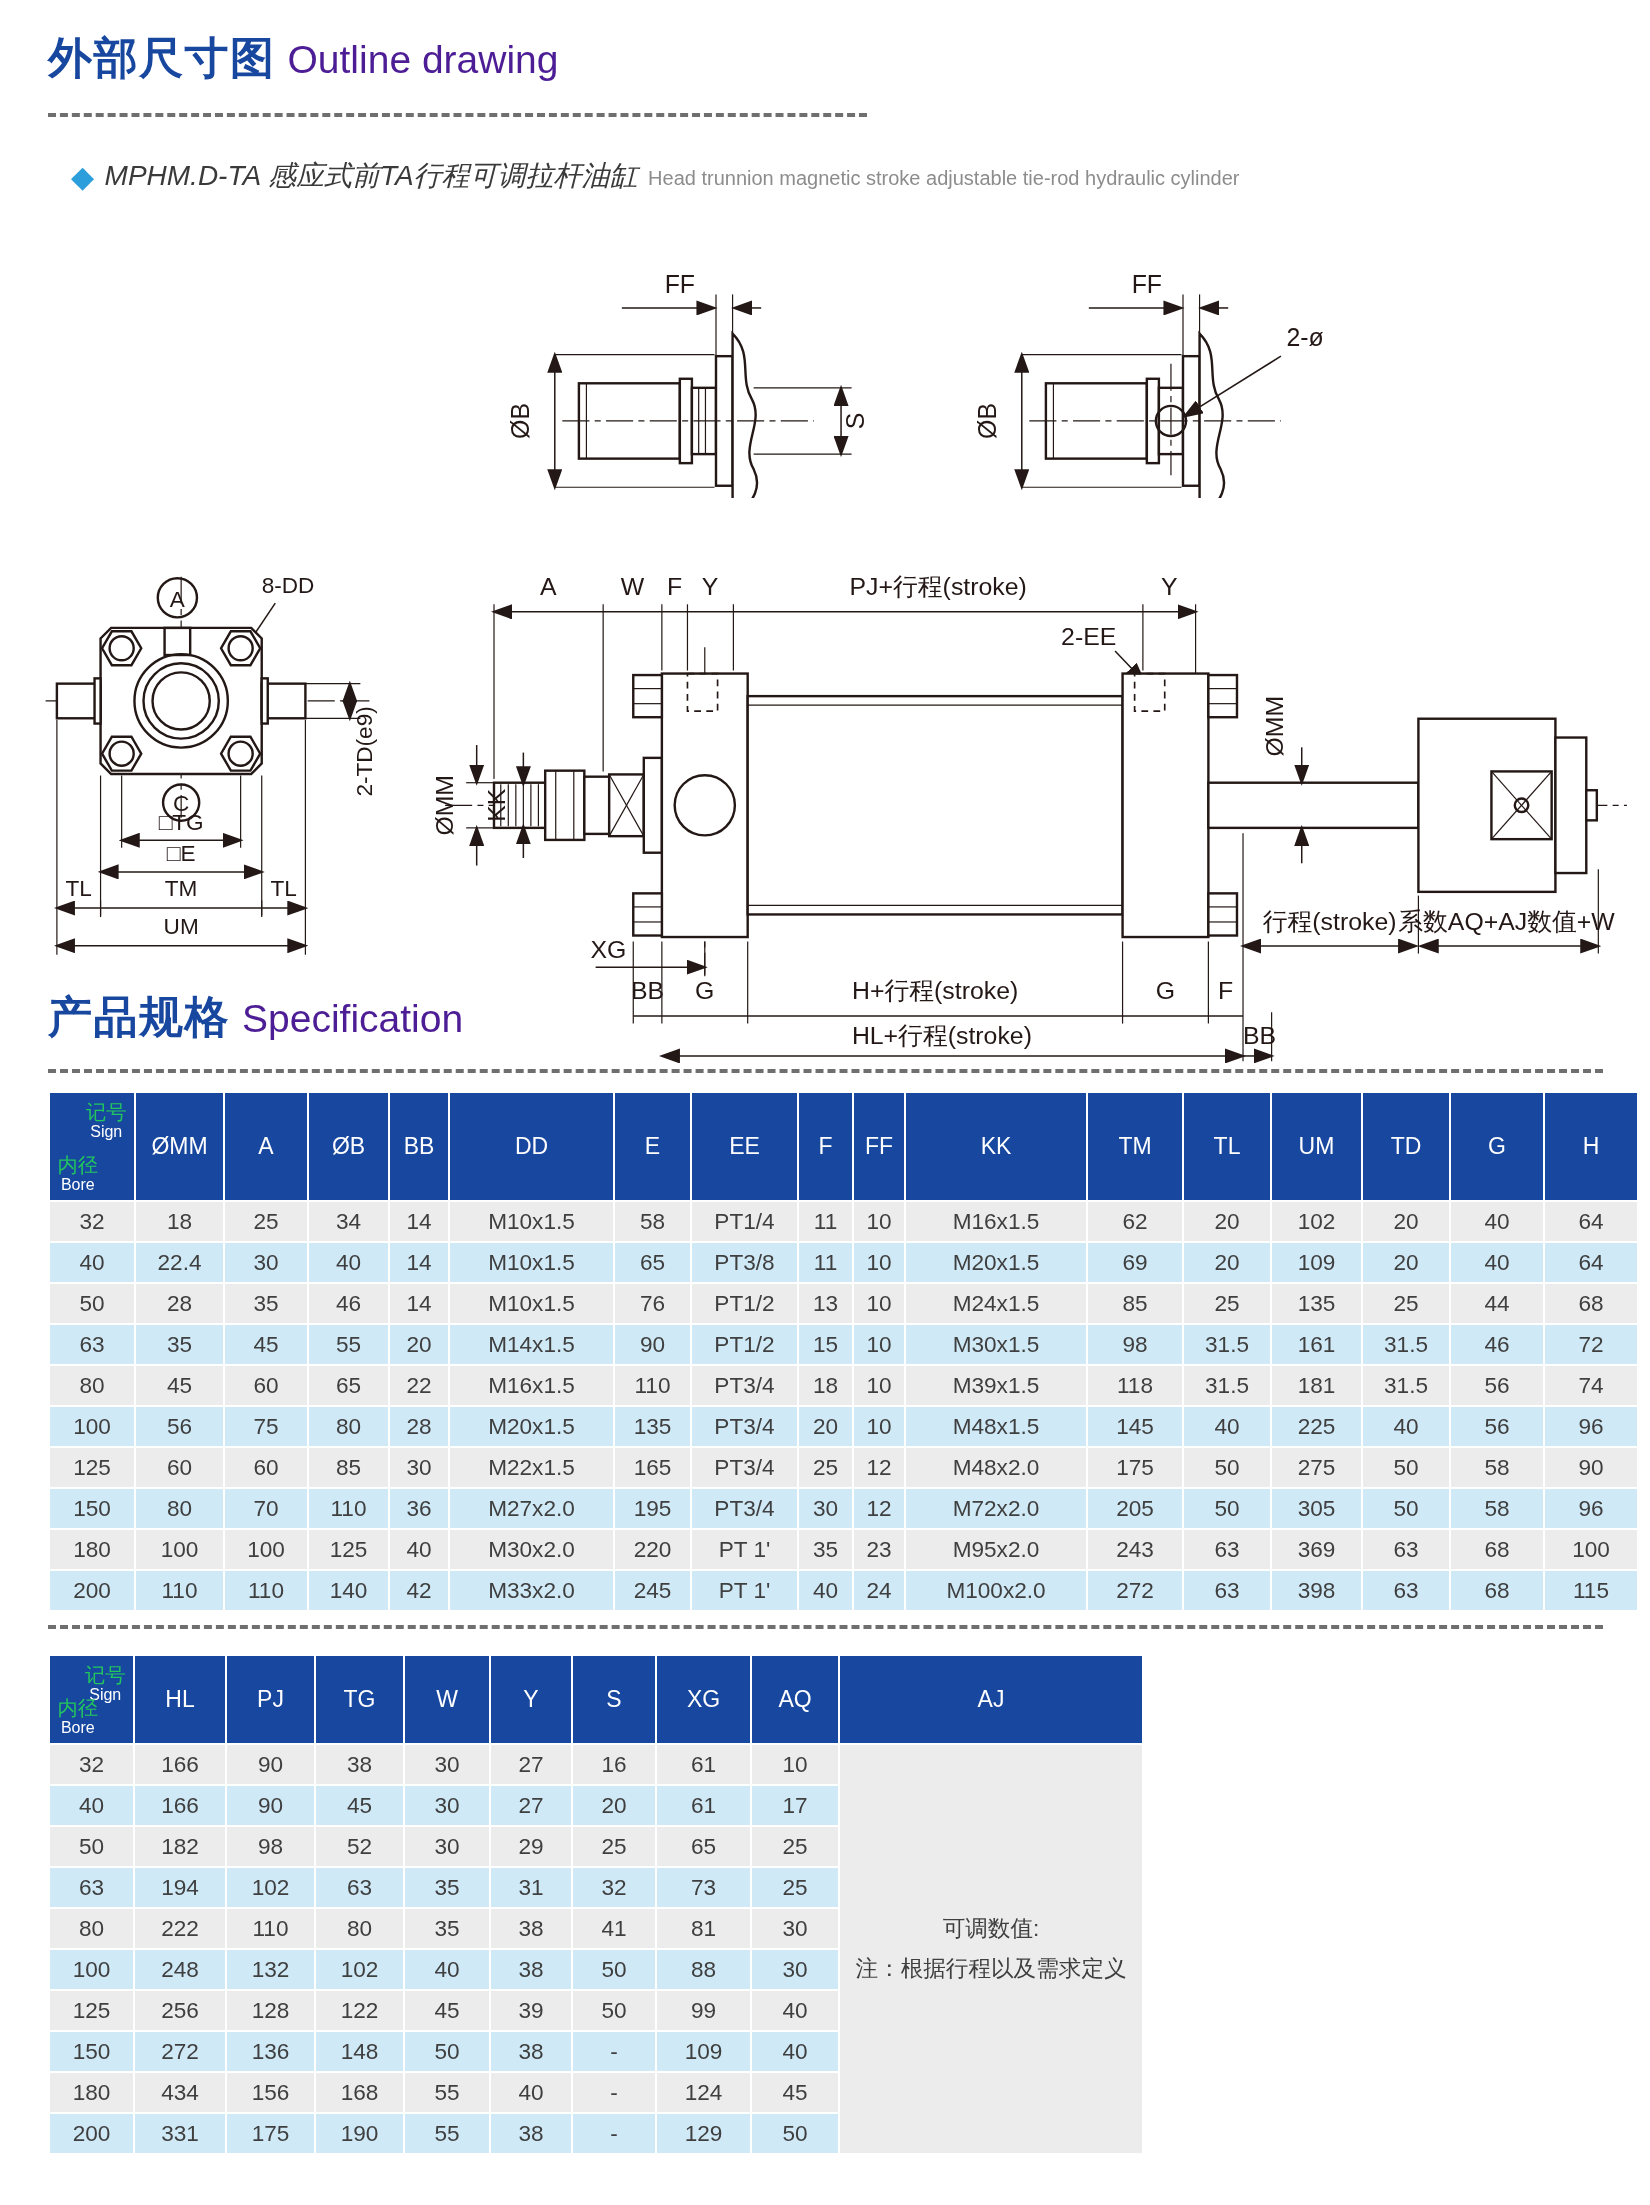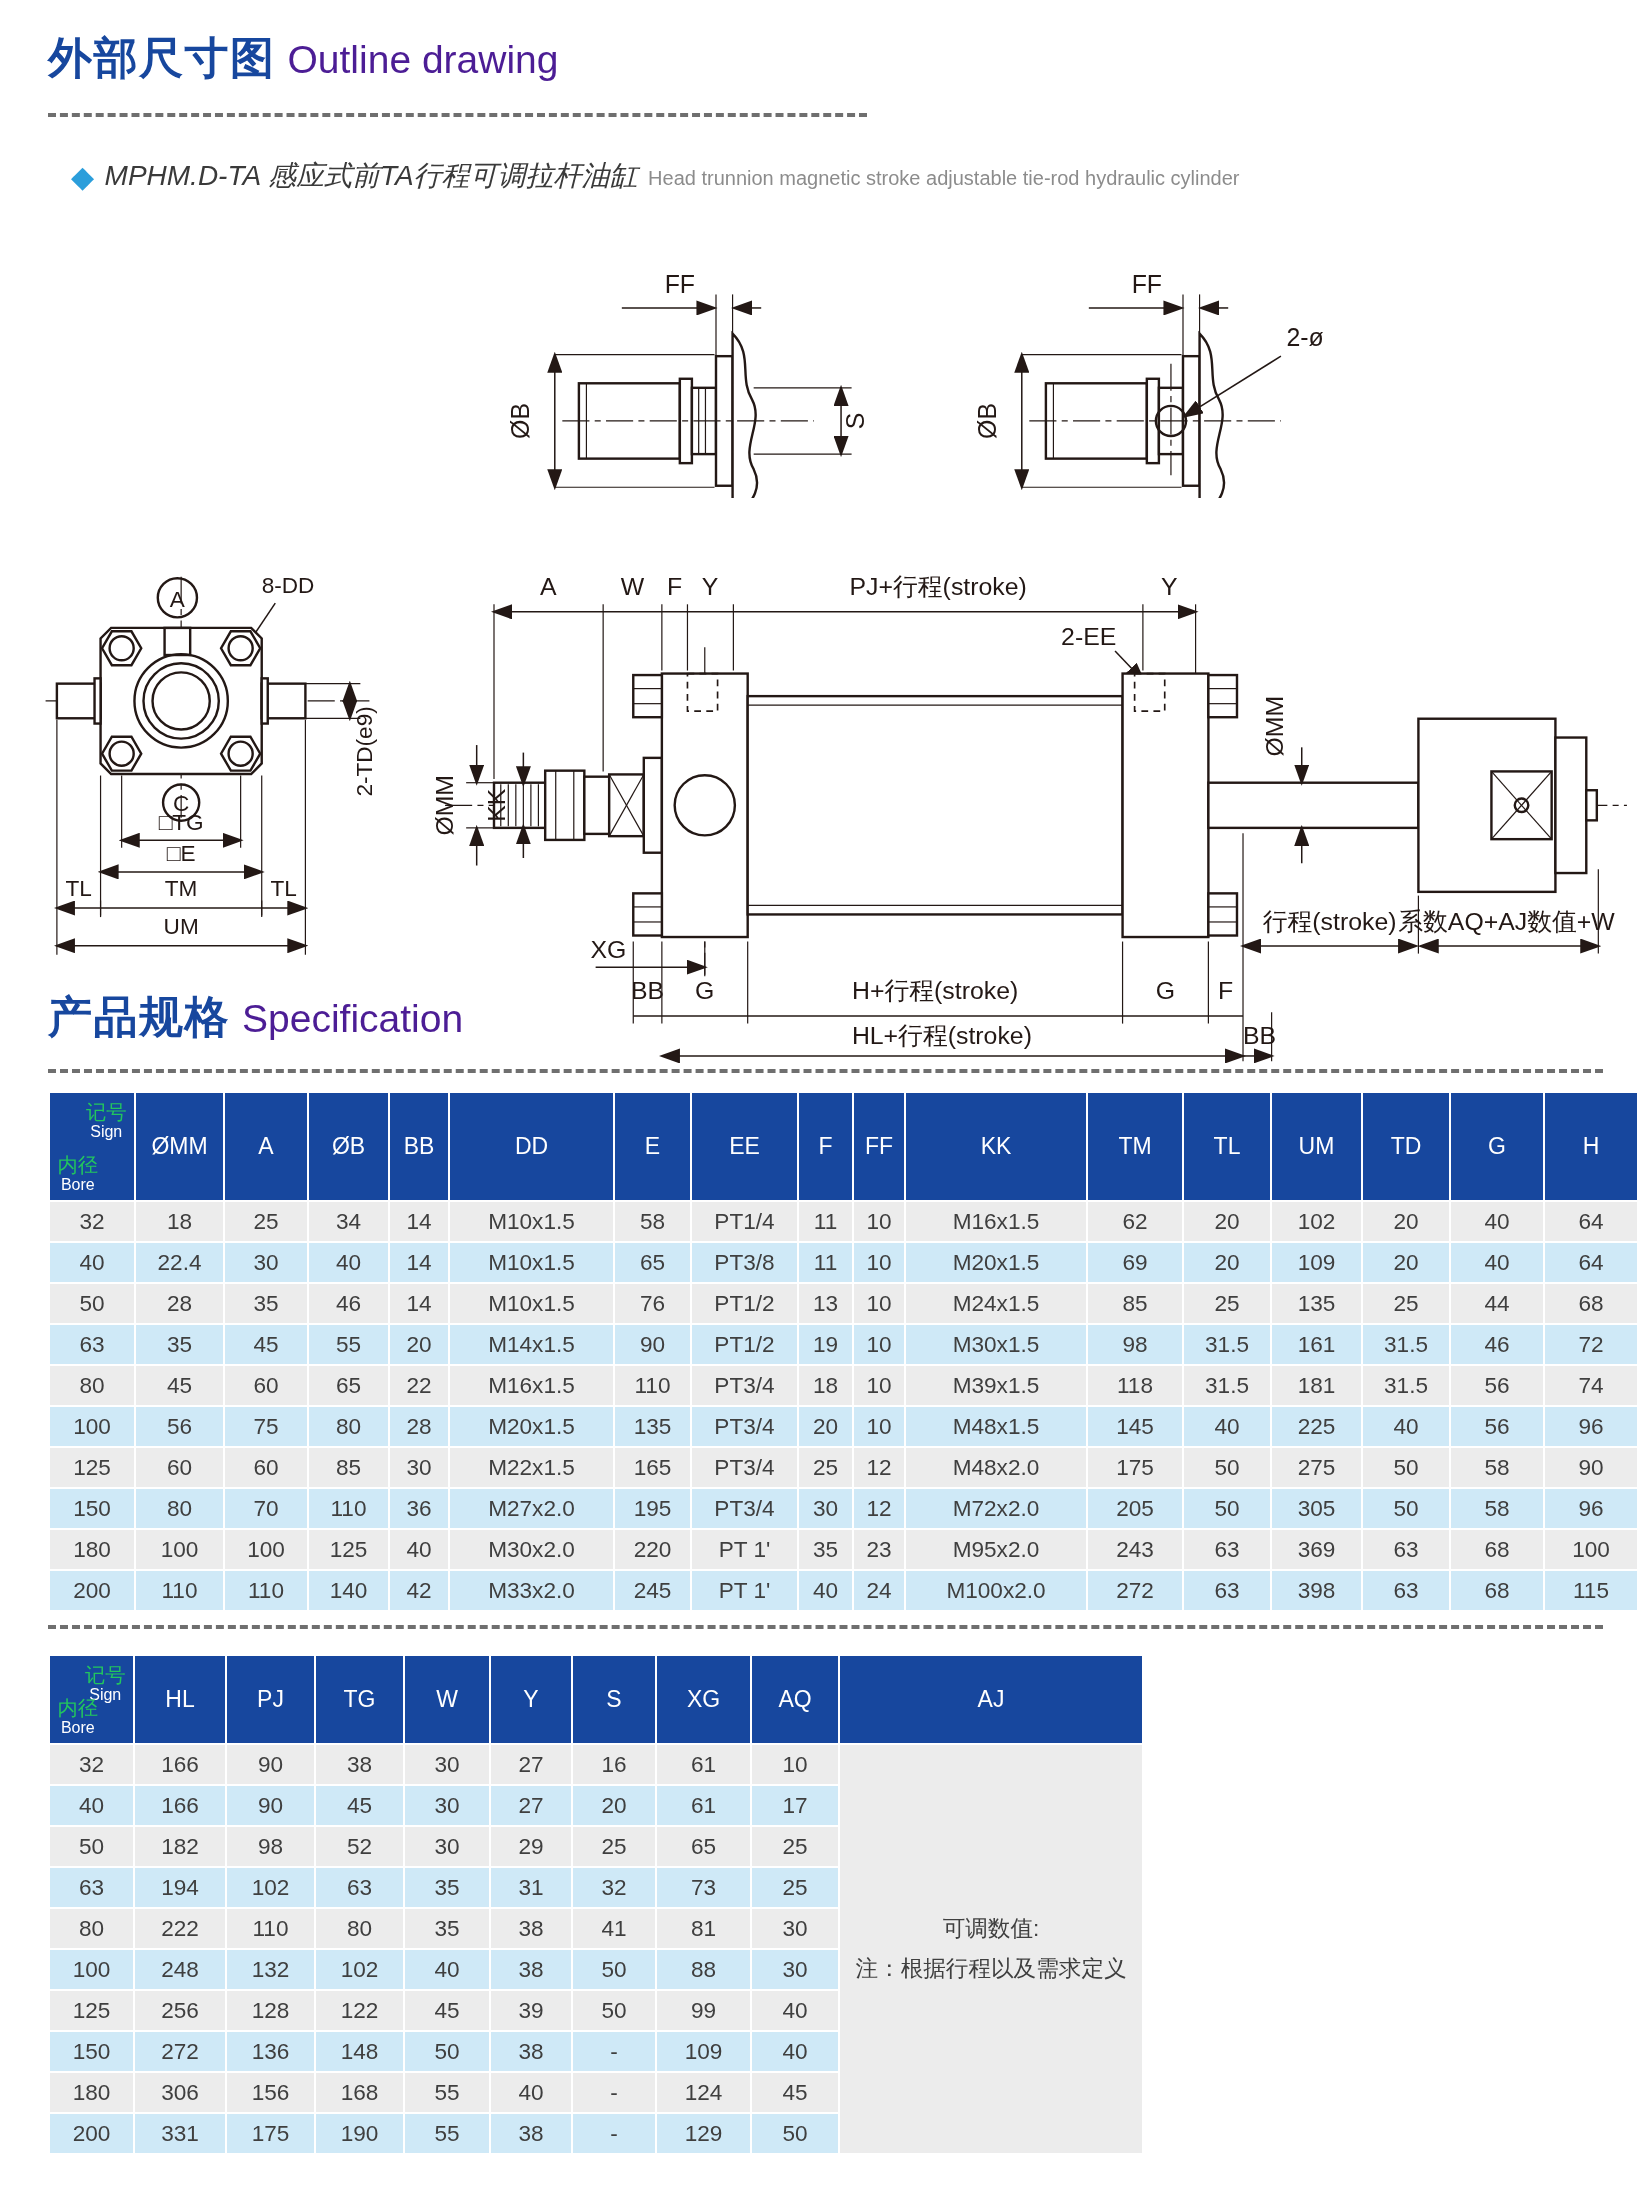--- a/index.html
+++ b/index.html
@@ -403,21 +403,21 @@
         </tr>
         <tr class="row-blue">
           <td>63</td>
           <td>35</td>
           <td>45</td>
           <td>55</td>
           <td>20</td>
           <td>M14x1.5</td>
           <td>90</td>
           <td>PT1/2</td>
-          <td>19</td>
+          <td>15</td>
           <td>10</td>
           <td>M30x1.5</td>
           <td>98</td>
           <td>31.5</td>
           <td>161</td>
           <td>31.5</td>
           <td>46</td>
           <td>72</td>
         </tr>
         <tr class="row-gray">
@@ -663,21 +663,21 @@
           <td>136</td>
           <td>148</td>
           <td>50</td>
           <td>38</td>
           <td>-</td>
           <td>109</td>
           <td>40</td>
         </tr>
         <tr class="row-gray">
           <td>180</td>
-          <td>306</td>
+          <td>434</td>
           <td>156</td>
           <td>168</td>
           <td>55</td>
           <td>40</td>
           <td>-</td>
           <td>124</td>
           <td>45</td>
         </tr>
         <tr class="row-blue">
           <td>200</td>

